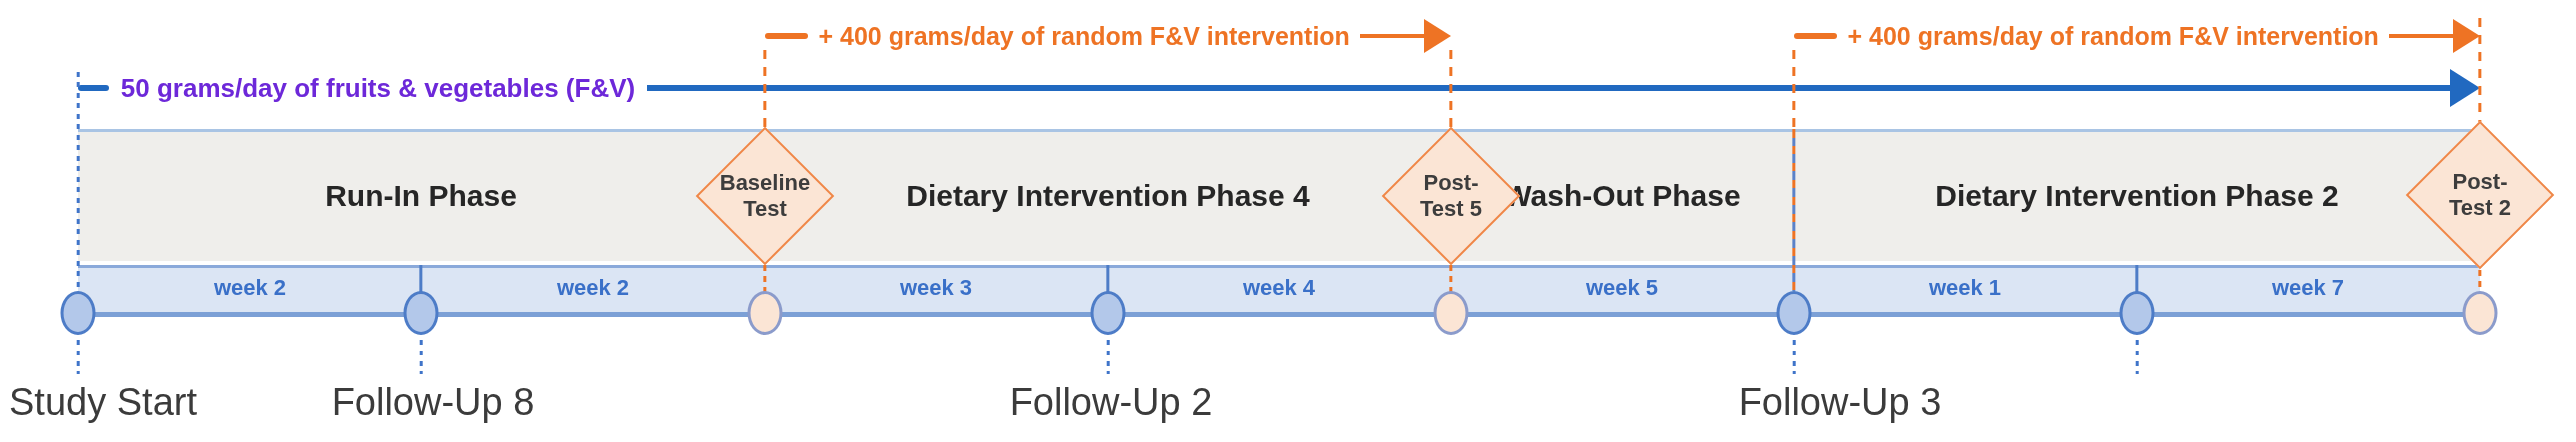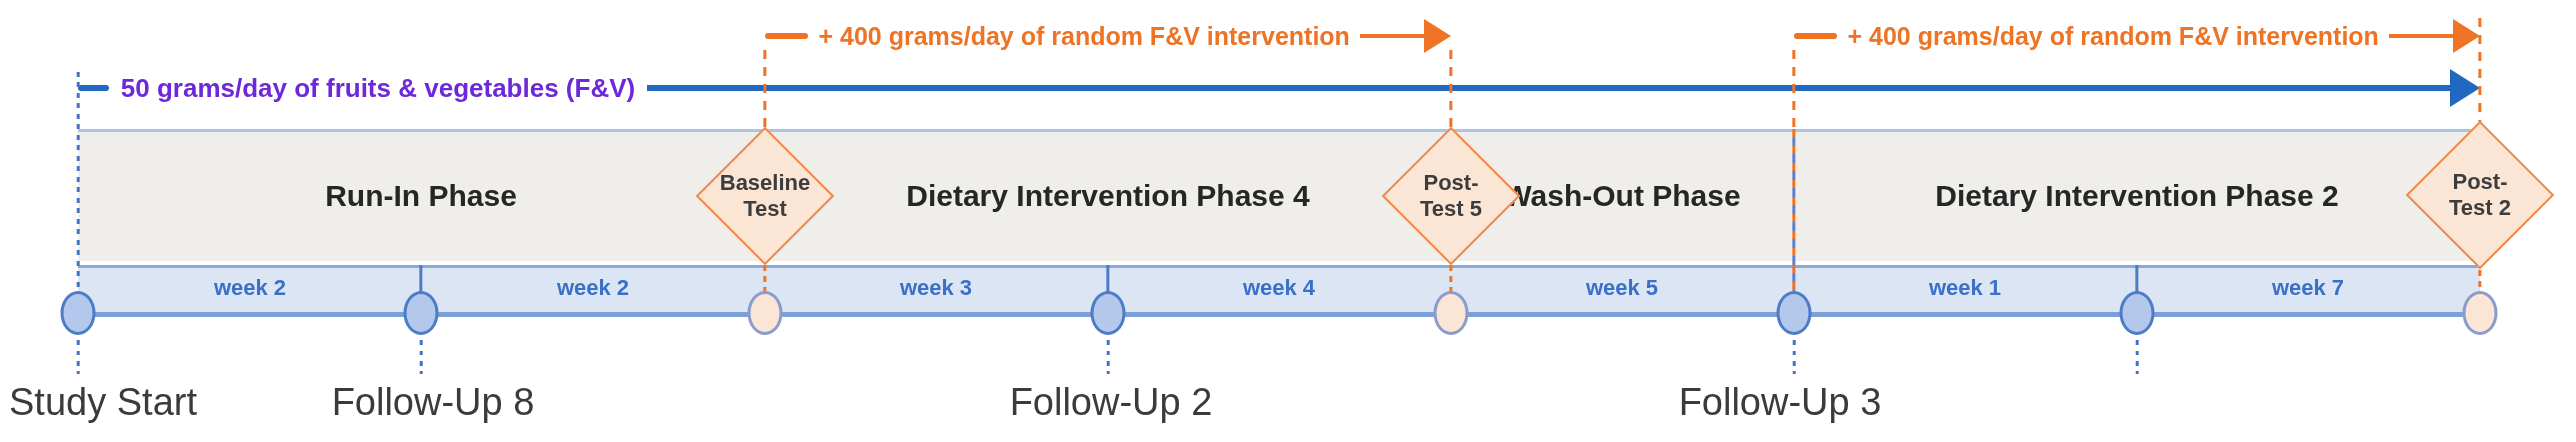--- a/index.html
+++ b/index.html
@@ -130,16 +130,16 @@
   <div class="node peach" style="left:765px"></div>
   <div class="node" style="left:1108px"></div>
   <div class="node peach" style="left:1451px"></div>
   <div class="node" style="left:1794px"></div>
   <div class="node" style="left:2137px"></div>
   <div class="node peach" style="left:2480px"></div>
 
   <div class="bottom-label" style="left:103px">Study Start</div>
   <div class="bottom-label" style="left:433px">Follow-Up 8</div>
   <div class="bottom-label" style="left:1111px">Follow-Up 2</div>
-  <div class="bottom-label" style="left:1780px">Follow-Up 3</div>
+  <div class="bottom-label" style="left:1840px">Follow-Up 3</div>
 
 </div>
 
 
 </body></html>

